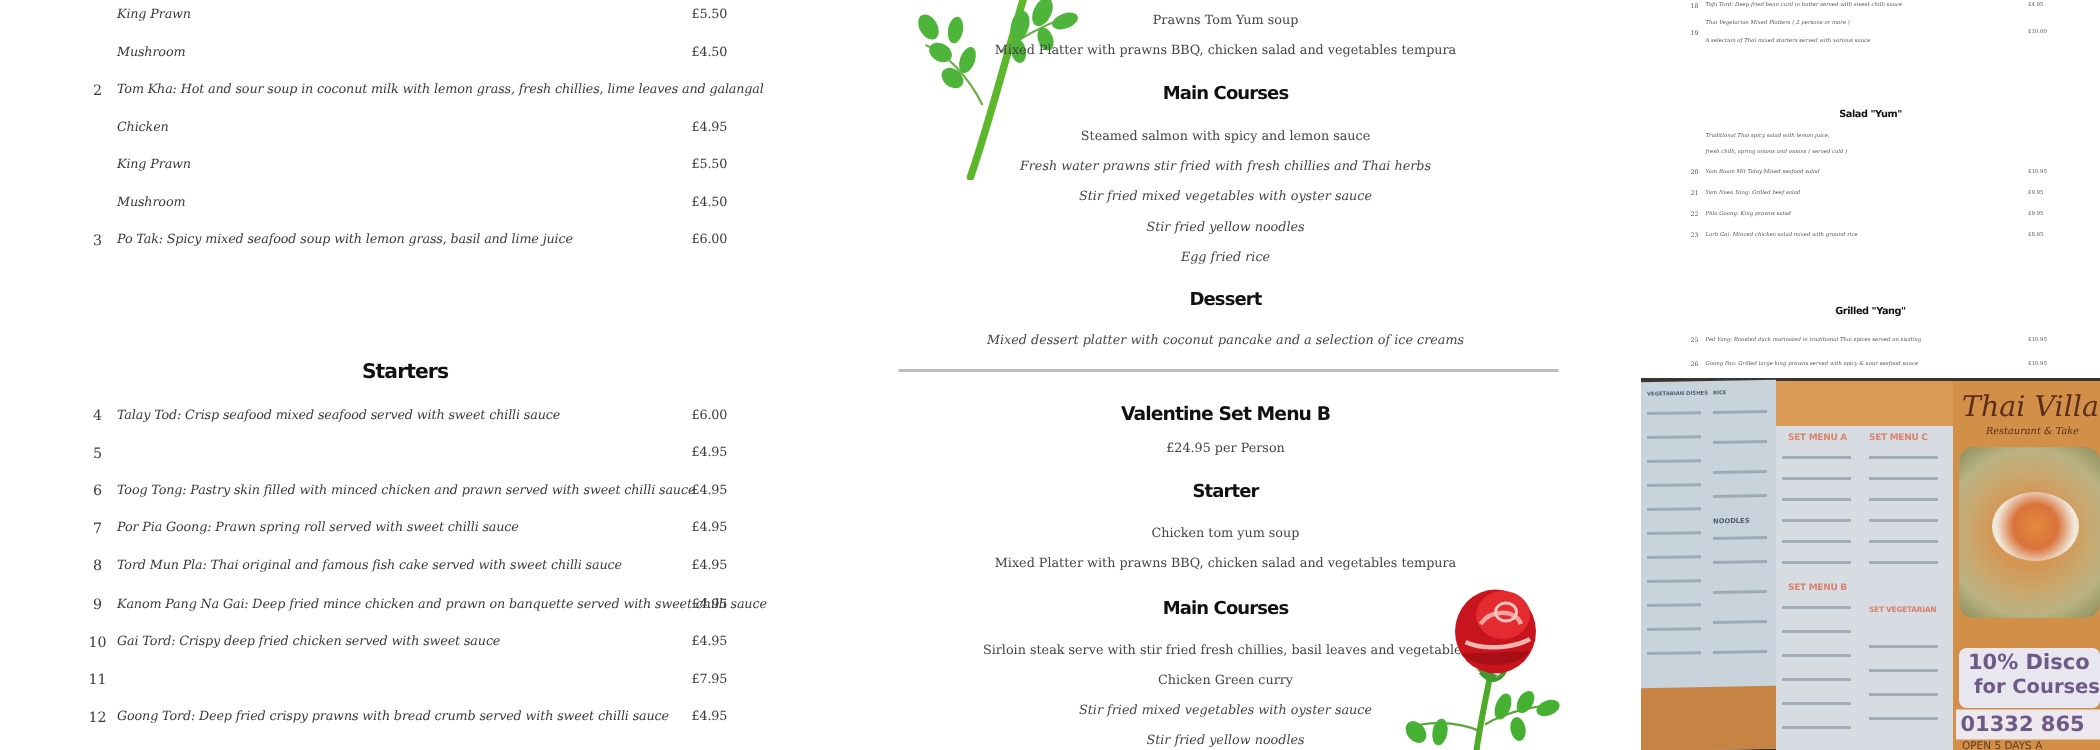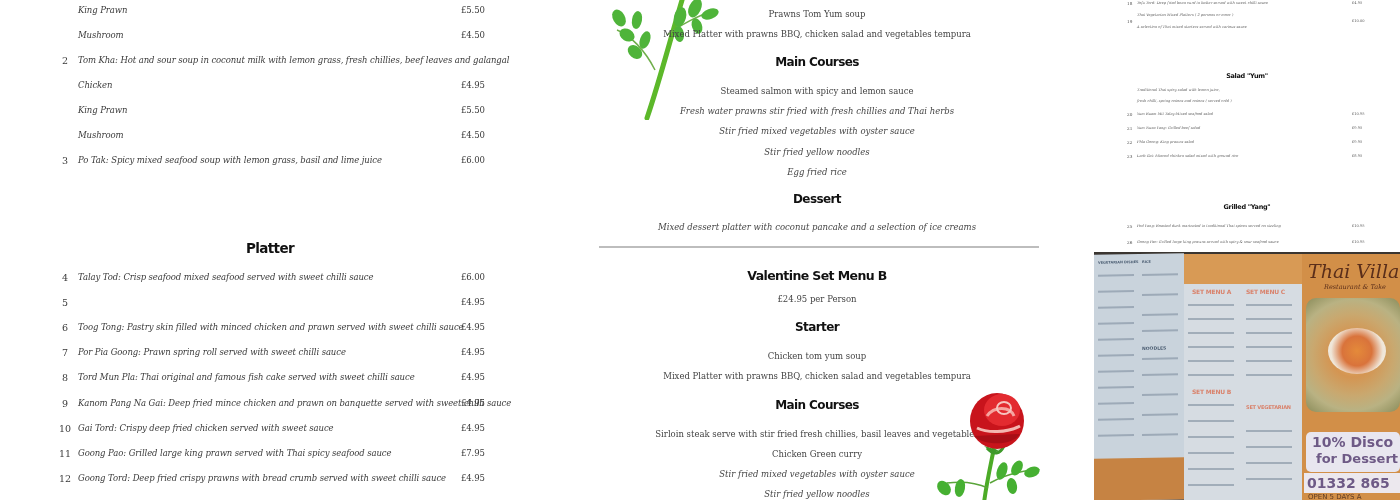--- a/index.html
+++ b/index.html
@@ -64,21 +64,21 @@
         <span class="desc">King Prawn</span>
         <span class="price">£5.50</span>
       </div>
       <div class="row" style="top: 29px;">
         <span class="num"></span>
         <span class="desc">Mushroom</span>
         <span class="price">£4.50</span>
       </div>
       <div class="row" style="top: 54px;">
         <span class="num">2</span>
-        <span class="desc">Tom Kha: Hot and sour soup in coconut milk with lemon grass, fresh chillies, beef leaves and galangal</span>
+        <span class="desc">Tom Kha: Hot and sour soup in coconut milk with lemon grass, fresh chillies, lime leaves and galangal</span>
         <span class="price"></span>
       </div>
       <div class="row" style="top: 79px;">
         <span class="num"></span>
         <span class="desc">Chicken</span>
         <span class="price">£4.95</span>
       </div>
       <div class="row" style="top: 104px;">
         <span class="num"></span>
         <span class="desc">King Prawn</span>
@@ -88,21 +88,21 @@
         <span class="num"></span>
         <span class="desc">Mushroom</span>
         <span class="price">£4.50</span>
       </div>
       <div class="row" style="top: 154px;">
         <span class="num">3</span>
         <span class="desc">Po Tak: Spicy mixed seafood soup with lemon grass, basil and lime juice</span>
         <span class="price">£6.00</span>
       </div>
     </div>
-  <div class="left-heading">Platter</div>
+  <div class="left-heading">Starters</div>
   <div id="left-starters">
       <div class="row" style="top: 271px;">
         <span class="num">4</span>
         <span class="desc">Talay Tod: Crisp seafood mixed seafood served with sweet chilli sauce</span>
         <span class="price">£6.00</span>
       </div>
       <div class="row" style="top: 296px;">
         <span class="num">5</span>
         <span class="price">£4.95</span>
       </div>
@@ -126,21 +126,20 @@
         <span class="desc">Kanom Pang Na Gai:  Deep fried mince chicken and prawn on banquette served with sweet chilli sauce</span>
         <span class="price">£4.95</span>
       </div>
       <div class="row" style="top: 422px;">
         <span class="num">10</span>
         <span class="desc">Gai Tord: Crispy deep fried chicken served with sweet sauce</span>
         <span class="price">£4.95</span>
       </div>
       <div class="row" style="top: 447px;">
         <span class="num">11</span>
-        <span class="desc">Goong Pao: Grilled large king prawn served with Thai spicy seafood sauce</span>
         <span class="price">£7.95</span>
       </div>
       <div class="row" style="top: 472px;">
         <span class="num">12</span>
         <span class="desc">Goong Tord: Deep fried crispy prawns with bread crumb served with sweet chilli sauce</span>
         <span class="price">£4.95</span>
       </div>
     </div>
 </div>
 
@@ -327,19 +326,19 @@
       <div class="lf-lines" style="top:224px; left:62px; width:46px;"></div>
     </div>
     <div class="lf-page lf-right">
       <div class="lf-brand">Thai Villa</div>
       <div class="lf-tag">Restaurant &amp; Take</div>
       <div class="lf-photo">
         <div class="lf-plate"></div>
       </div>
       <div class="lf-disc">
         <div class="lf-disc-t" style="top:2px; font-size:14px;">10% Disco</div>
-        <div class="lf-disc-t" style="top:19px; font-size:13px; left:10px;">for Dessert</div>
+        <div class="lf-disc-t" style="top:19px; font-size:13px; left:10px;">for Courses</div>
       </div>
       <div class="lf-phone">01332 865</div>
       <div class="lf-open">OPEN 5 DAYS A</div>
     </div>
   </div>
 </div>
 
 </body></html>

